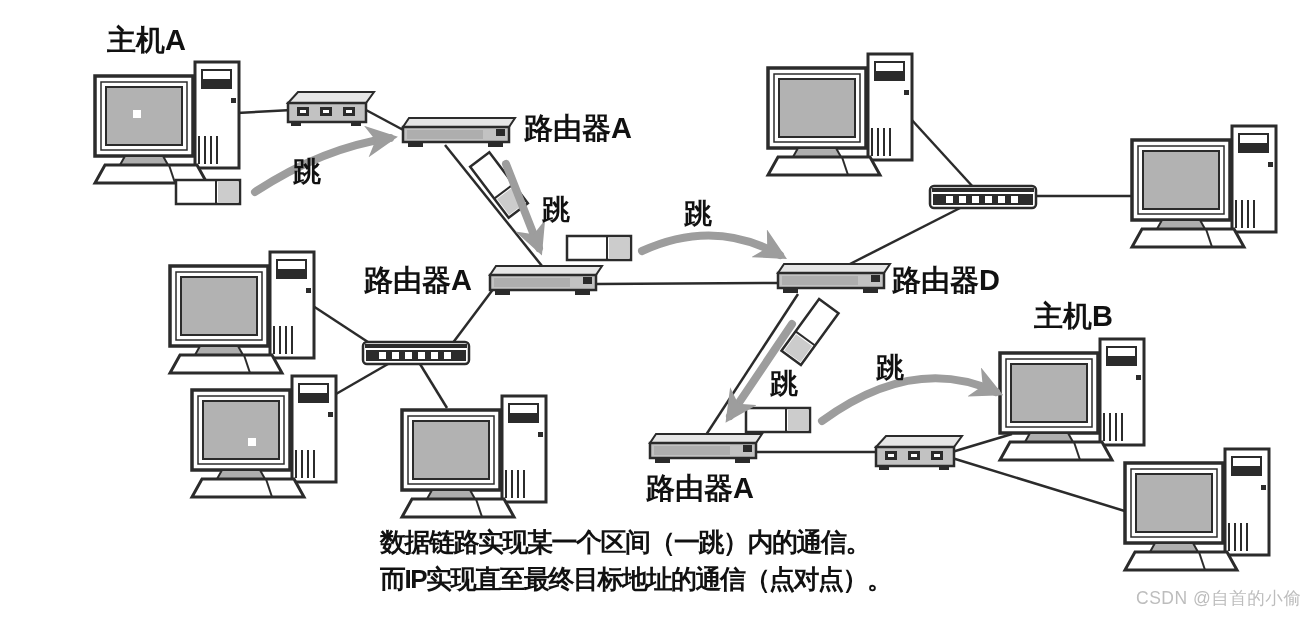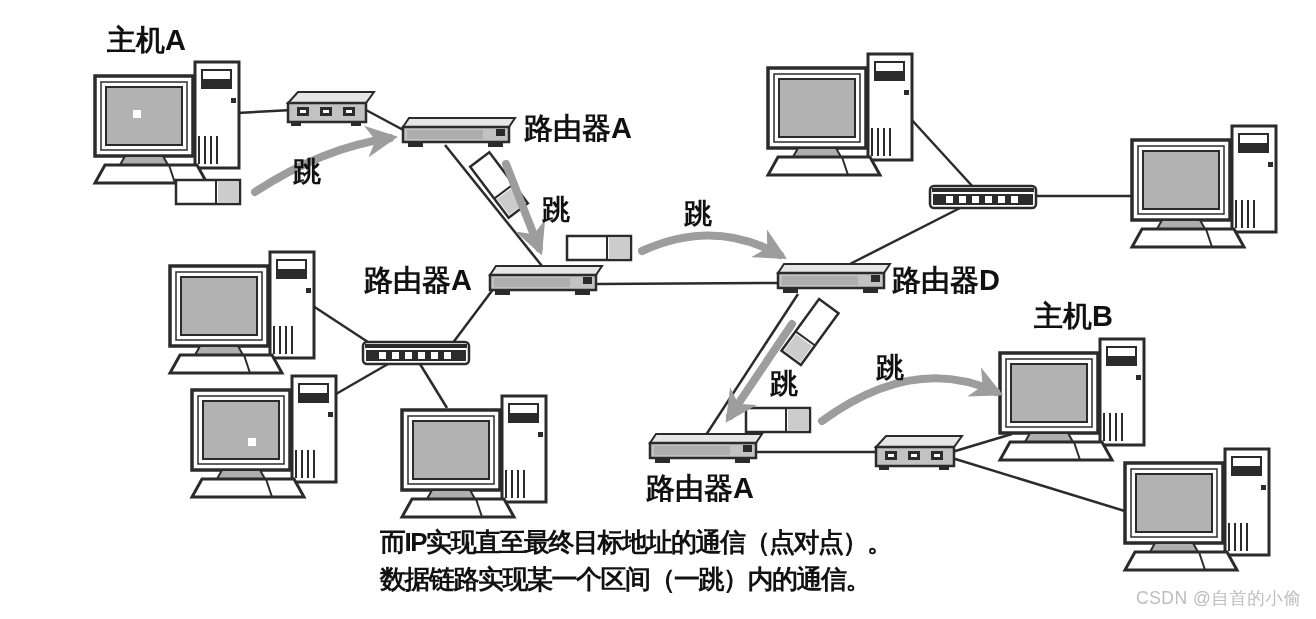--- a/index.html
+++ b/index.html
@@ -175,18 +175,18 @@
   <div class="lbl" style="left:646px;top:474px;">路由器A</div>
   <div class="lbl" style="left:1034px;top:302px;text-align:center;">主机B</div>
 
   <div class="lbl hop" style="left:293px;top:158px;">跳</div>
   <div class="lbl hop" style="left:542px;top:196px;">跳</div>
   <div class="lbl hop" style="left:684px;top:200px;">跳</div>
   <div class="lbl hop" style="left:770px;top:370px;">跳</div>
   <div class="lbl hop" style="left:876px;top:354px;">跳</div>
 
   <div class="cap">
+    <div>数据链路实现某一个区间（一跳）内的通信。</div>
     <div>而IP实现直至最终目标地址的通信（点对点）。</div>
-    <div>数据链路实现某一个区间（一跳）内的通信。</div>
   </div>
 
   <div class="wm">CSDN @自首的小偷</div>
 </div>
 
 </body></html>

